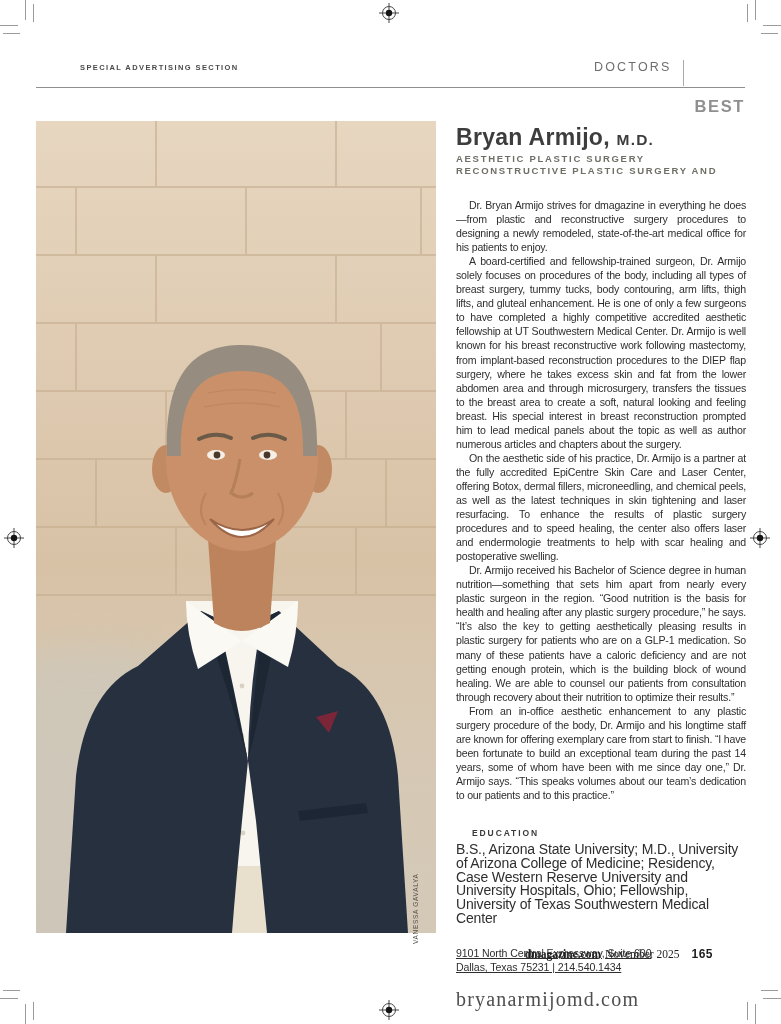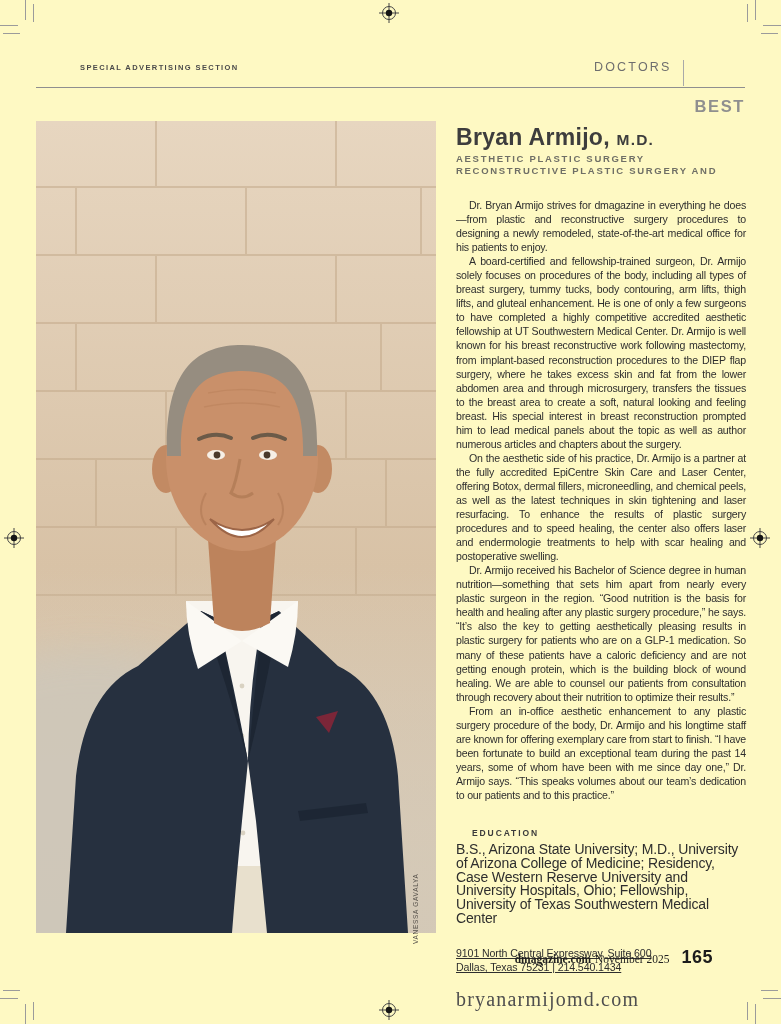--- a/index.html
+++ b/index.html
@@ -1,16 +1,16 @@
 <!DOCTYPE html>
 <html><head>
 <meta charset="utf-8">
 <style>
   html,body{margin:0;padding:0;background:#e8e8e8;}
-  .page{position:relative;width:781px;height:1024px;background:#fef9c3;margin:0 auto;
+  .page{position:relative;width:781px;height:1024px;background:#ffffff;margin:0 auto;
         font-family:"Liberation Sans",sans-serif;overflow:hidden;}
 
   
   .ad-section{position:absolute;left:80px;top:63px;font-size:7.5px;letter-spacing:1.4px;
               color:#4a4a4a;font-weight:bold;}
   .header-right{position:absolute;top:60px;right:36px;display:flex;align-items:flex-start;height:28px;}
   .doctors{font-size:12.5px;letter-spacing:2.2px;color:#6e6e6e;margin-right:11px;}
   .header-divider{width:1px;height:26px;background:#a9a9a9;margin-right:11px;}
   .best{font-size:16.5px;font-weight:bold;letter-spacing:1.6px;color:#8f8f8f;margin-top:37px;}
   .header-rule{position:absolute;left:36px;right:36px;top:87px;height:1px;background:#8f8f8f;}
@@ -35,21 +35,21 @@
   .education-heading{font-size:8.5px;font-weight:bold;letter-spacing:1.9px;color:#3b3b3b;margin:0 16px 5px;}
   .education-text{font-size:14px;line-height:13.8px;margin:0;letter-spacing:-.15px;}
   .address{margin-top:20px;font-size:10.6px;line-height:14.5px;letter-spacing:-.1px;text-decoration:underline;}
   .website{margin-top:13px;font-family:"Liberation Serif",serif;font-size:20px;
            letter-spacing:1.2px;color:#4e4e4e;}
 
   
   .footer{position:absolute;top:947px;right:68px;display:flex;align-items:baseline;justify-content:flex-end;}
   .footer .mag{font-family:"Liberation Serif",serif;font-weight:bold;font-size:11.5px;color:#1f1f1f;}
   .footer .issue{font-family:"Liberation Serif",serif;font-size:11.5px;color:#1f1f1f;margin-left:4px;}
-  .footer .pageno{font-size:18px;font-weight:bold;color:#1c1c1c;margin-left:12px;letter-spacing:.5px;}
+  .footer .pageno{font-size:12px;font-weight:bold;color:#1c1c1c;margin-left:12px;letter-spacing:.5px;}
 
   .print-marks{position:absolute;left:0;top:0;pointer-events:none;}
 </style>
 </head>
 <body>
 
 <div class="page">
 
   <div class="ad-section">SPECIAL ADVERTISING SECTION</div>
   <div class="header-right">

